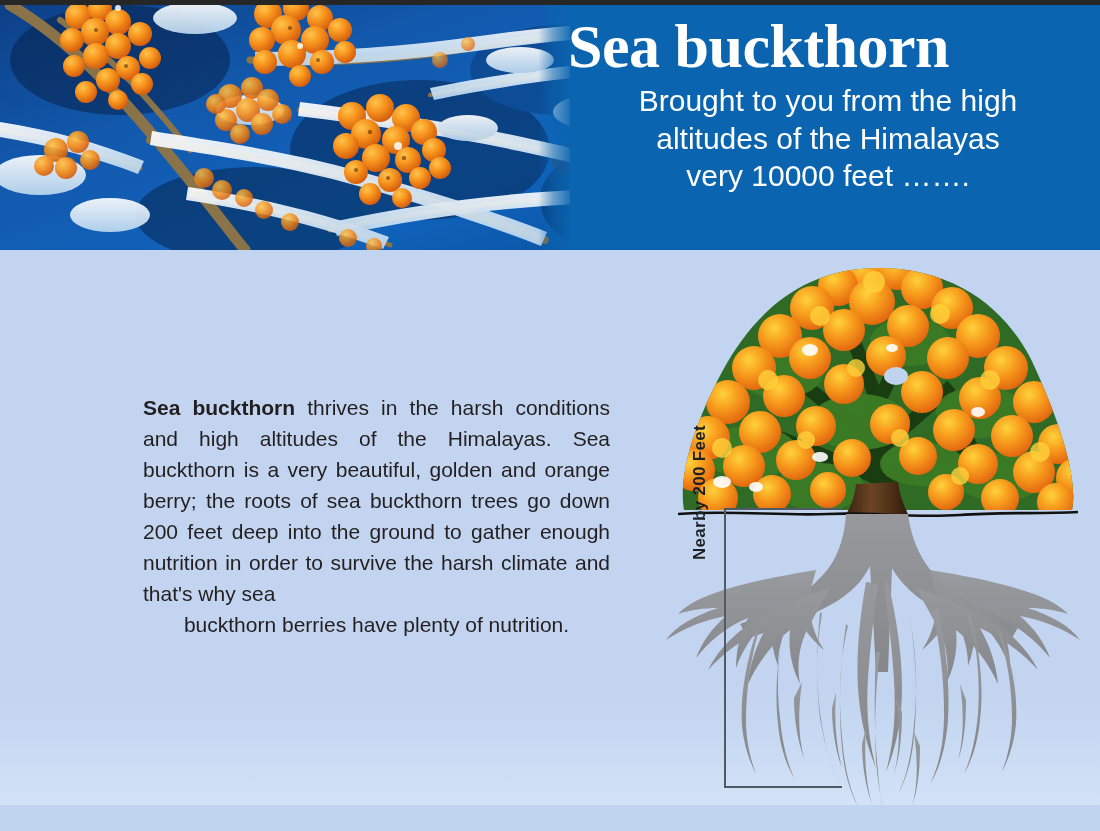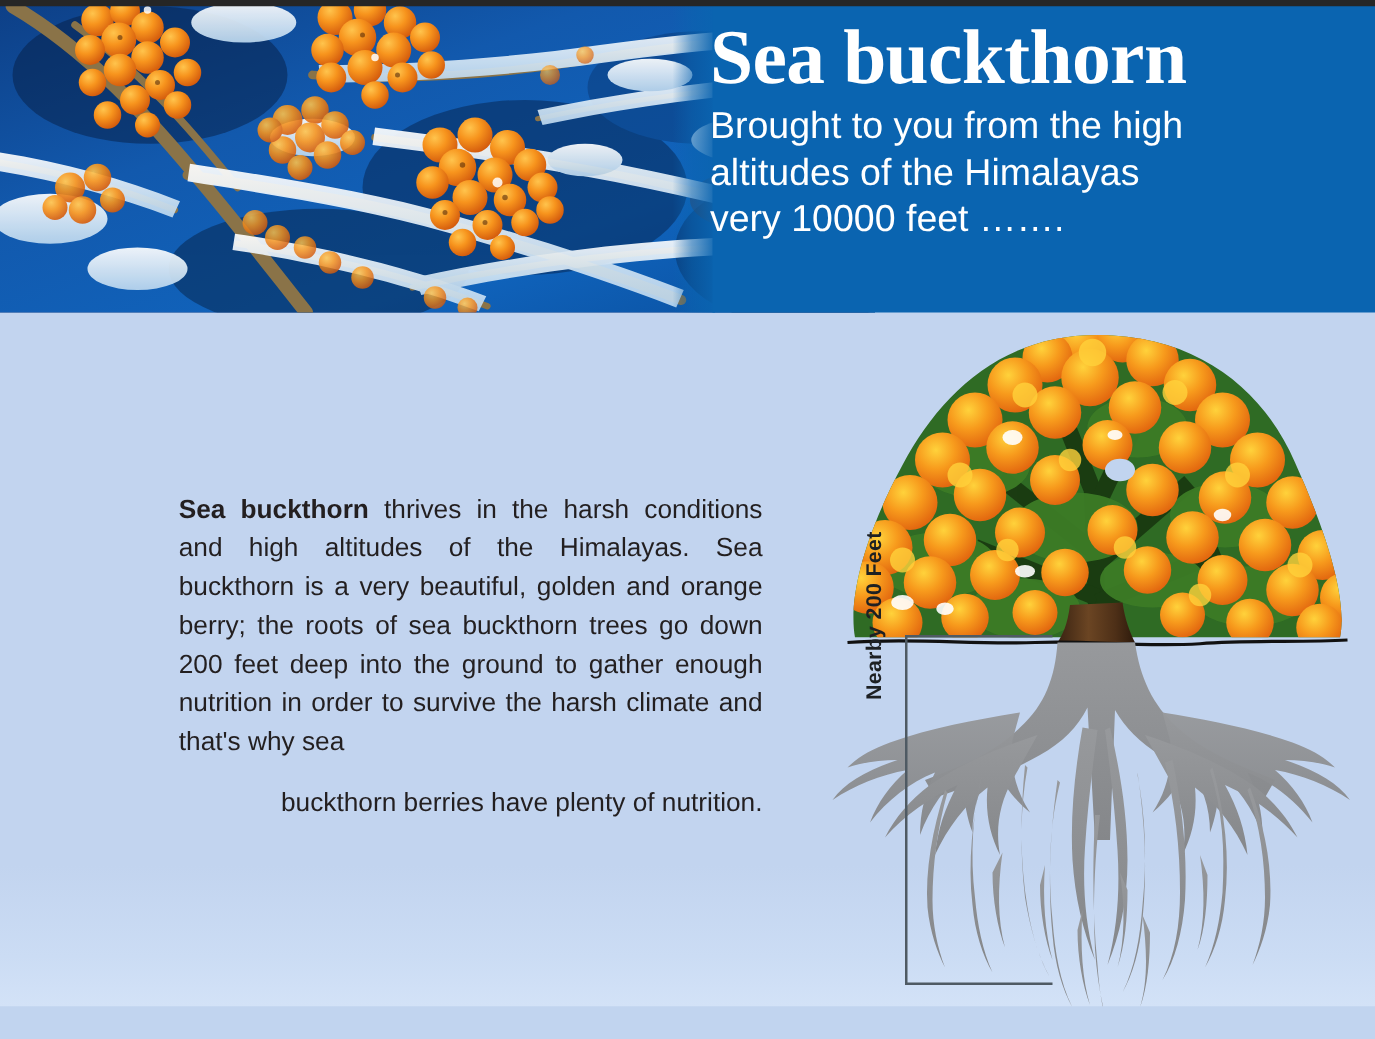--- a/index.html
+++ b/index.html
@@ -20,27 +20,27 @@
               background:#0a3d86;}
   .hero-photo svg{display:block;width:700px;height:250px;}
 
   
   .hero-band{position:absolute;left:570px;top:0;width:530px;height:250px;background:#0a64b0;z-index:3;}
   .hero-band-soft{position:absolute;left:538px;top:0;width:34px;height:250px;z-index:2;
                   background:linear-gradient(90deg,rgba(10,100,176,0) 0%,rgba(10,100,176,.55) 45%,rgba(10,100,176,.95) 100%);}
   .hero-text{position:absolute;left:568px;top:14px;width:520px;z-index:4;color:#ffffff;}
   .hero-title{font-family:"Liberation Serif",serif;font-weight:bold;font-size:62px;line-height:1.06;
               letter-spacing:-0.5px;margin:0 0 2px 0;}
-  .hero-sub{font-size:30px;line-height:1.26;font-weight:400;margin:0;}
+  .hero-sub{font-size:30px;line-height:1.26;font-weight:400;margin:0;text-align:center;}
 
   
   .copy{position:absolute;left:143px;top:392px;width:467px;z-index:5;
         color:#231f20;font-size:21px;line-height:31px;text-align:justify;}
   .copy b{font-weight:bold;}
-  .copy .lastline{text-align:right;margin-top:18px;}
+  .copy .lastline{text-align:center;}
 
   
   .tree{position:absolute;left:660px;top:252px;width:440px;height:579px;z-index:4;}
   .tree svg{display:block;width:440px;height:579px;}
 
   
   .bracket{position:absolute;left:724px;top:508px;width:120px;height:280px;z-index:6;}
   .bracket .vert{position:absolute;left:0;top:0;width:2px;height:280px;background:#4f5a63;}
   .bracket .arm-top{position:absolute;left:0;top:0;width:118px;height:2px;background:#4f5a63;}
   .bracket .arm-bot{position:absolute;left:0;bottom:0;width:118px;height:2px;background:#4f5a63;}

